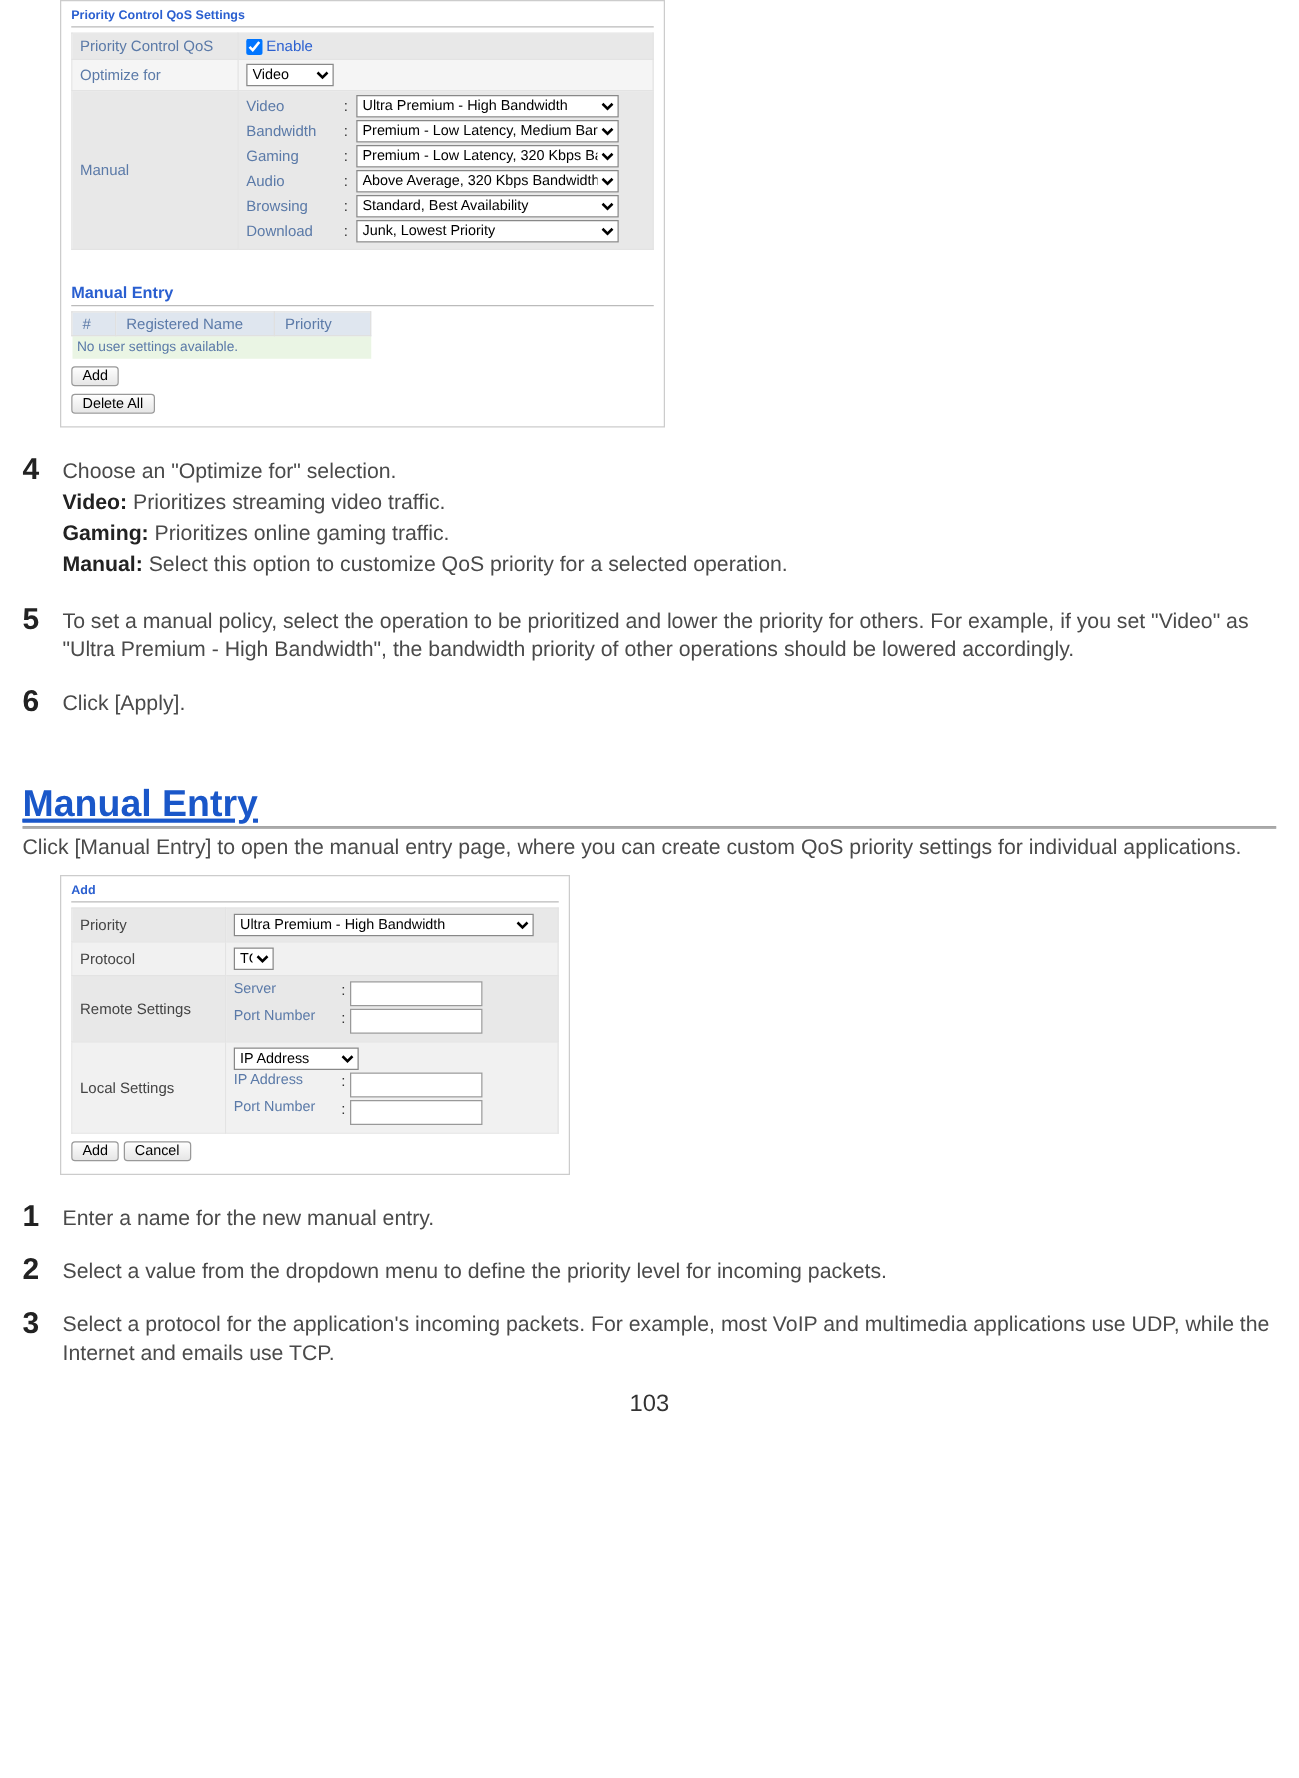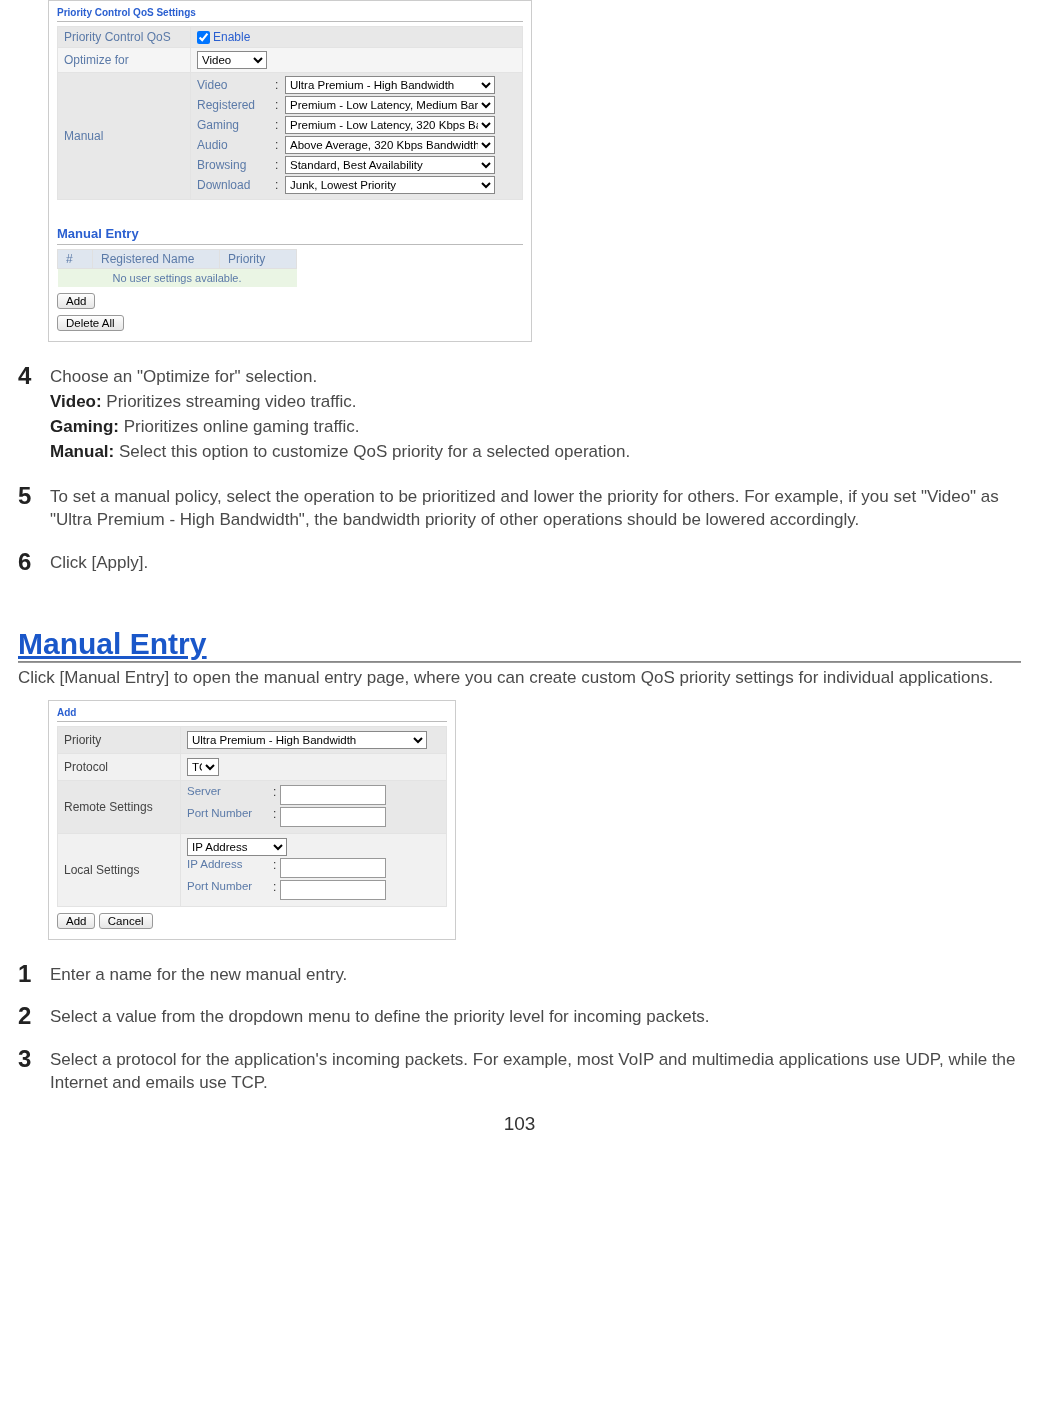--- a/index.html
+++ b/index.html
@@ -86,21 +86,21 @@
     font-size: 12px;
     border: 1px solid #e0e0e0;
     padding: 2px 8px;
     text-align: left;
   }
   .me-empty {
     background: #eaf5e4;
     color: #5b7aa8;
     font-size: 11px;
     padding: 3px 4px;
-    text-align: center;
+    text-align: left;
   }
   .btn {
     font-size: 11.5px;
     font-family: Arial, sans-serif;
     background: linear-gradient(#fefefe,#e6e6e6);
     border: 1px solid #999;
     border-radius: 3px;
     padding: 1px 8px;
     margin-top: 6px;
     display: inline-block;
@@ -188,21 +188,21 @@
       </tr>
       <tr class="manual-row">
         <td class="k" style="vertical-align:middle">Manual</td>
         <td>
           <div class="mrow">
             <span class="lab">Video</span>
                 <span class="colon">:</span>
             <select class="sel"><option>Ultra Premium - High Bandwidth</option></select>
           </div>
           <div class="mrow">
-            <span class="lab">Registered</span>
+            <span class="lab">Bandwidth</span>
                 <span class="colon">:</span>
             <select class="sel"><option>Premium - Low Latency, Medium Bandwidth</option></select>
           </div>
           <div class="mrow">
             <span class="lab">Gaming</span>
                 <span class="colon">:</span>
             <select class="sel"><option>Premium - Low Latency, 320 Kbps Bandwidt</option></select>
           </div>
           <div class="mrow">
             <span class="lab">Audio</span>

